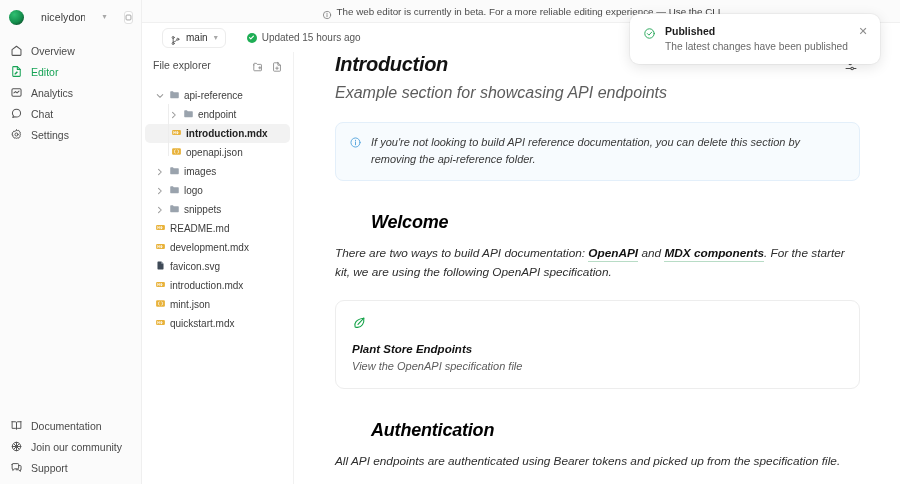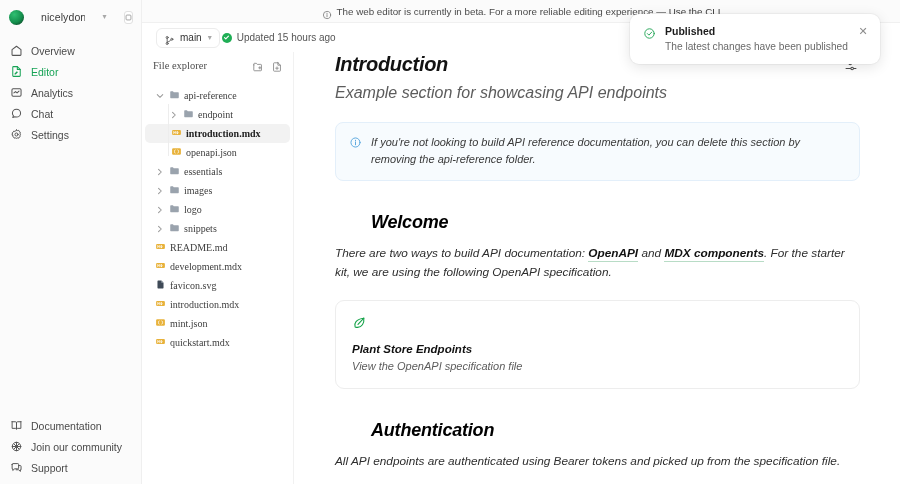--- a/index.html
+++ b/index.html
@@ -58,21 +58,20 @@
     display: flex; flex-direction: column;
   }
 
   
   .filepanel {
     width: 152px; flex: 0 0 152px;
     background: #fff;
     border-right: 1px solid #f1f1f1;
     position: relative;
     padding-top: 52px;
-    font-family: Liberation Serif, serif;
   }
   .fp-header {
     display: flex; align-items: center;
     padding: 0 10px 0 11px; height: 26px;
   }
   .fp-title { font-size: 10.5px; color: #4d4d4d; }
   .fp-actions { margin-left: auto; display: flex; gap: 7px; align-items: center; }
   .fp-actions .ico { width: 12px; height: 12px; display:block; }
 
   .tree { margin-top: 8px; font-size: 10px; color: #3d3d3d; }
@@ -164,23 +163,23 @@
     border-bottom: 1px solid #f0f0f0;
     display: flex; align-items: center; justify-content: center;
     gap: 5px; z-index: 4;
   }
   .banner .ico { width: 10px; height: 10px; display:block; }
   .banner-text { font-size: 9.8px; color: #4a4a4a; }
   .banner-text a { color: #3d3d3d; text-decoration: underline; }
 
   
   .branchbar {
-    position: absolute; top: 23px; left: 148px; right: 0;
+    position: absolute; top: 23px; left: 154px; right: 0;
     height: 29px; display: flex; align-items: center;
-    padding-left: 8px; gap: 2px; z-index: 3;
+    padding-left: 8px; gap: 21px; z-index: 3;
     background: #fff;
   }
   .branch-pill {
     display: flex; align-items: center; gap: 5px;
     height: 20px; padding: 0 7px;
     border: 1px solid #ececec; border-radius: 6px;
     background: #fff;
   }
   .branch-pill .ico { width: 11px; height: 11px; display:block; }
   .branch-name { font-size: 10px; color: #333; }
@@ -376,31 +375,20 @@
               <path d="M4 9.8V6.4l1.5 2 1.5-2v3.4M9.4 6.4v3.4M8.2 8.4l1.2 1.4 1.2-1.4" stroke="#fff" stroke-width="1.05" fill="none" stroke-linecap="round" stroke-linejoin="round"></path>
             </svg></span>
           <span class="lbl">introduction.mdx</span>
         </div>
         <div class="trow d2">
           <span class="fico"><svg width="11" height="11" viewBox="0 0 16 16">
               <rect x="1.6" y="3.4" width="12.8" height="9.2" rx="1.7" fill="#e8b23a"></rect>
               <path d="M6.1 5.6c-1.1 0-1.1 1.2-1.1 2.4s0 2.4 1.1 2.4M9.9 5.6c1.1 0 1.1 1.2 1.1 2.4s0 2.4-1.1 2.4" stroke="#fff" stroke-width="1.1" fill="none" stroke-linecap="round"></path>
             </svg></span>
           <span class="lbl">openapi.json</span>
-        </div>
-        <div class="trow d0">
-          <span class="arrow">
-            <svg width="8" height="8" viewBox="0 0 10 10" fill="none" stroke="#9a9a9a" stroke-width="1.3" stroke-linecap="round" stroke-linejoin="round">
-              <path d="M3.2 1.6L6.6 5 3.2 8.4"></path>
-            </svg>
-          </span>
-          <span class="fico"><svg width="11" height="11" viewBox="0 0 16 16">
-              <path d="M1.8 4.2c0-.5.4-.9.9-.9h3l1.2 1.3h6.4c.5 0 .9.4.9.9v7a.9.9 0 0 1-.9.9H2.7a.9.9 0 0 1-.9-.9v-8.3z" fill="#9aa3ad"></path>
-            </svg></span>
-          <span class="lbl">essentials</span>
         </div>
         <div class="trow d0">
           <span class="arrow">
             <svg width="8" height="8" viewBox="0 0 10 10" fill="none" stroke="#9a9a9a" stroke-width="1.3" stroke-linecap="round" stroke-linejoin="round">
               <path d="M3.2 1.6L6.6 5 3.2 8.4"></path>
             </svg>
           </span>
           <span class="fico"><svg width="11" height="11" viewBox="0 0 16 16">
               <path d="M1.8 4.2c0-.5.4-.9.9-.9h3l1.2 1.3h6.4c.5 0 .9.4.9.9v7a.9.9 0 0 1-.9.9H2.7a.9.9 0 0 1-.9-.9v-8.3z" fill="#9aa3ad"></path>
             </svg></span>

